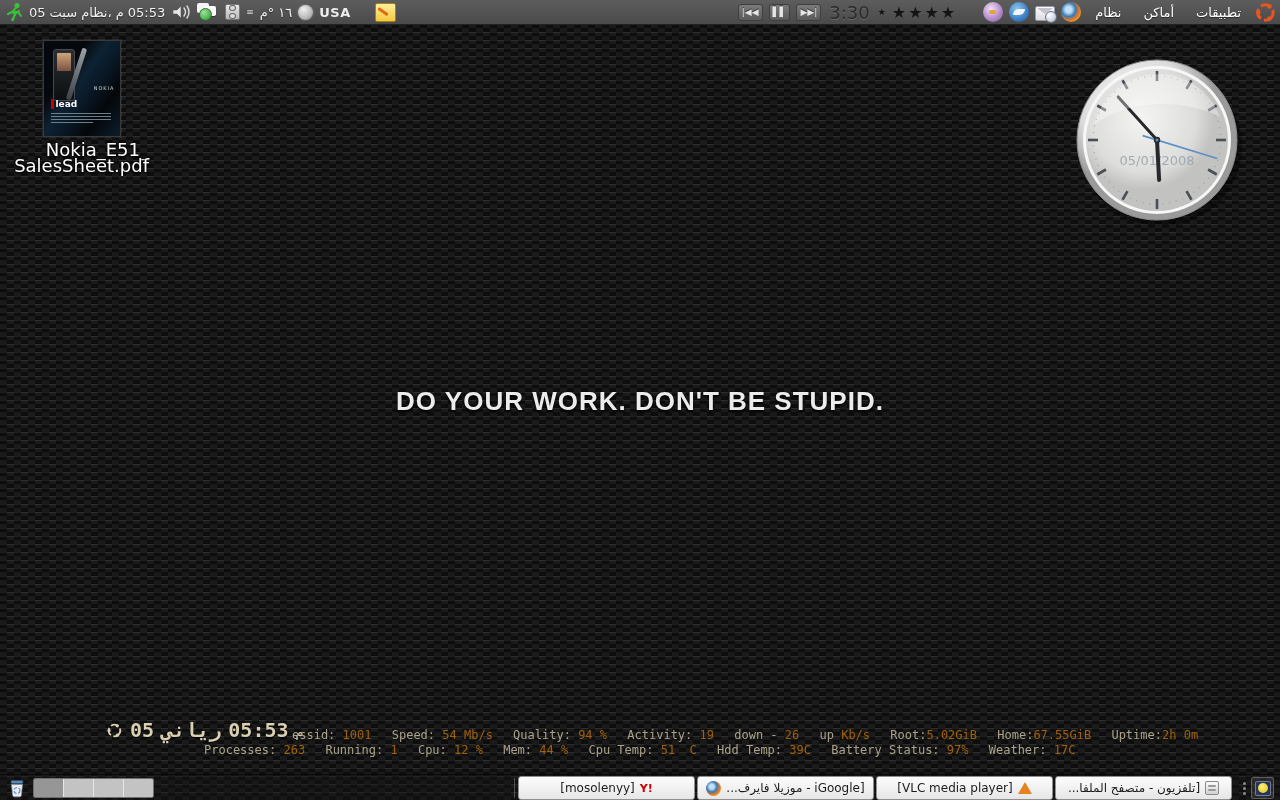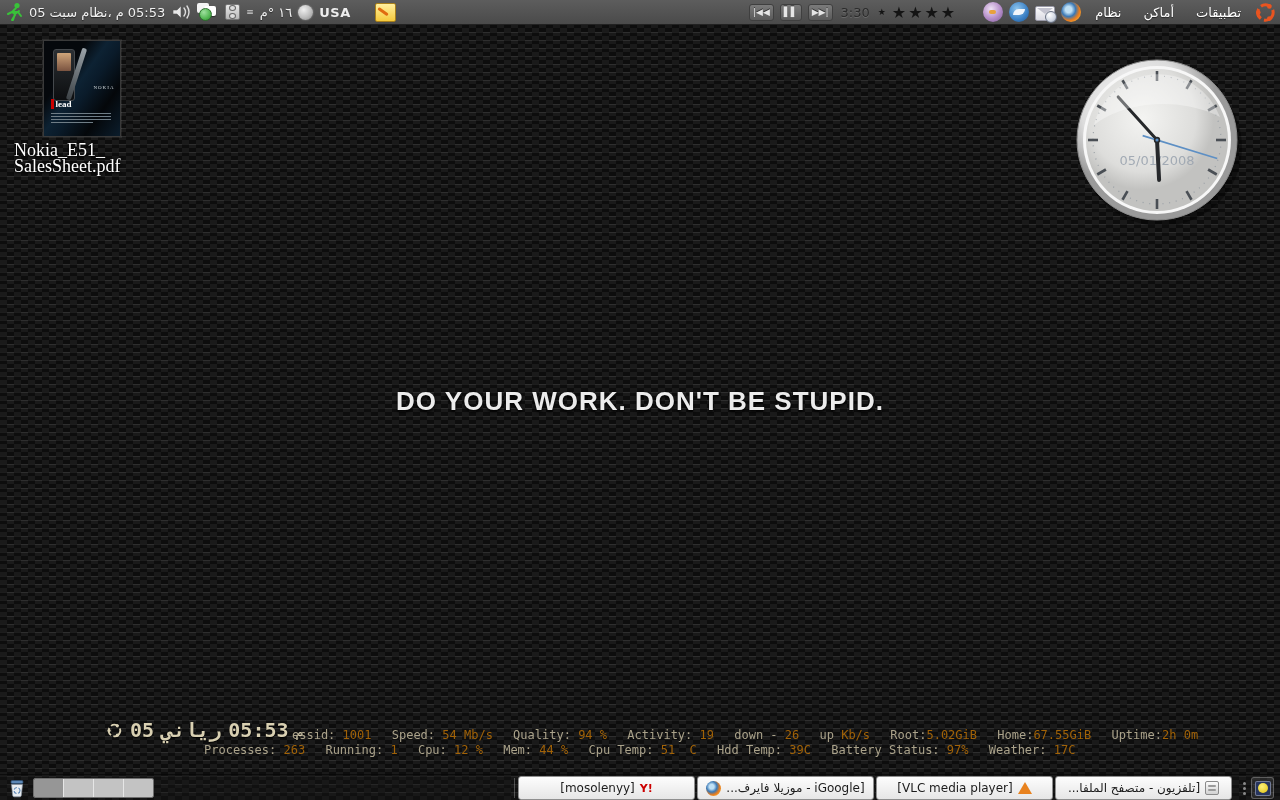--- a/index.html
+++ b/index.html
@@ -39,37 +39,37 @@
   .mixer i{ width:7px; height:6px; border:1px solid #666; border-radius:50%; background:#ddd; }
   .grip{ color:#cfcfcf; font-size:9px; line-height:8px; letter-spacing:0; }
   .moon{ width:15px; height:15px; border-radius:50%;
       background:radial-gradient(circle at 38% 32%, #efefef, #bdbdbd 55%, #8a8a8a); box-shadow:0 0 2px rgba(255,255,255,.4); }
   .noteicon{ width:21px; height:19px; margin-left:18px; background:linear-gradient(#ffef9e,#f5c93c); border:1px solid #a8801c; border-radius:2px; position:relative; }
   .noteicon::after{ content:""; position:absolute; left:3px; top:3px; width:12px; height:3px;
       background:#e06a10; transform:rotate(35deg); transform-origin:left top; border-radius:2px; }
   .mediabtn{ min-width:20px; height:17px; padding:0 3px; background:linear-gradient(#7b7b7b,#5a5a5a);
       border:1px solid #3f3f3f; border-radius:3px; color:#e6e6e6; font-size:9px; line-height:15px; text-align:center;
       text-shadow:0 -1px 0 rgba(0,0,0,.6); }
-  .elapsed{ color:#2b2b2b; font-size:13px; padding:0 2px; text-shadow:0 1px 0 rgba(255,255,255,.15); }
+  .elapsed{ color:#2b2b2b; font-size:18px; padding:0 2px; text-shadow:0 1px 0 rgba(255,255,255,.15); }
   .star-sm{ color:#141414; font-size:9px; }
   .stars{ color:#141414; font-size:16px; letter-spacing:2px; }
   .lchr{ width:20px; height:20px; border-radius:50%; }
   .ic-pigeon{ background:radial-gradient(circle at 40% 35%, #efe2f5, #b48cc8 55%, #7d5a96); position:relative; }
   .ic-pigeon::after{ content:""; position:absolute; left:6px; top:8px; width:7px; height:4px; background:#e8a13c; border-radius:2px; }
   .ic-bird{ background:radial-gradient(circle at 40% 35%, #8fc6ee, #3a7fc4 60%, #1d4f86); position:relative; }
   .ic-bird::after{ content:""; position:absolute; left:4px; top:7px; width:12px; height:6px; background:#f2f6fb; border-radius:6px 0 6px 0; }
   .ic-mail{ width:20px; height:15px; border-radius:2px; background:linear-gradient(#fdfdfd,#d9d9e2); border:1px solid #9a9aa8; position:relative; margin-top:2px; }
   .ic-mail::before{ content:""; position:absolute; left:1px; top:1px; border-left:8px solid transparent; border-right:8px solid transparent; border-top:6px solid #c3c3cf; }
   .ic-mail::after{ content:""; position:absolute; right:-3px; bottom:-3px; width:10px; height:10px; border-radius:50%;
       background:radial-gradient(circle at 35% 30%, #fff, #cfd6e2 60%, #8d97a8); border:1px solid #6a7385; }
   .ic-firefox{ background:radial-gradient(circle at 38% 38%, #bfe0f5 0 18%, #3a78b5 40%, #e87d1e 62%, #f6b13f 85%, #c96a10); }
   .ubuntu-logo{ width:21px; height:21px; }
 
   
-  .desktop-icon{ position:absolute; left:14px; top:40px; width:135px; text-align:left; cursor:default;font-family:Liberation Serif, serif; }
+  .desktop-icon{ position:absolute; left:14px; top:40px; width:135px; text-align:right; cursor:default; }
   .thumb{ position:relative; width:78px; height:97px; margin:0 auto; border:1px solid #3a3a3a;
       background:linear-gradient(125deg, #05080c 0 30%, #0d2233 45%, #0a1b2a 55%, #04070a 75%, #0b1d2c);
       box-shadow:0 0 0 1px rgba(255,255,255,.08); overflow:hidden; }
   .thumb .phone{ position:absolute; left:9px; top:8px; width:22px; height:52px; background:linear-gradient(#2b2f33,#0c0e10);
       border-radius:3px; border:1px solid #45494d; }
   .thumb .phone::before{ content:""; position:absolute; left:3px; top:3px; width:14px; height:18px;
       background:linear-gradient(#cfa57a,#7a5340); border-radius:1px; }
   .thumb .phone2{ position:absolute; left:30px; top:6px; width:5px; height:54px; background:linear-gradient(#9aa2a8,#3c4246);
       transform:rotate(18deg); border-radius:2px; }
   .thumb .brand{ position:absolute; right:5px; top:44px; color:#cfd6da; font-size:5px; letter-spacing:1px; }

